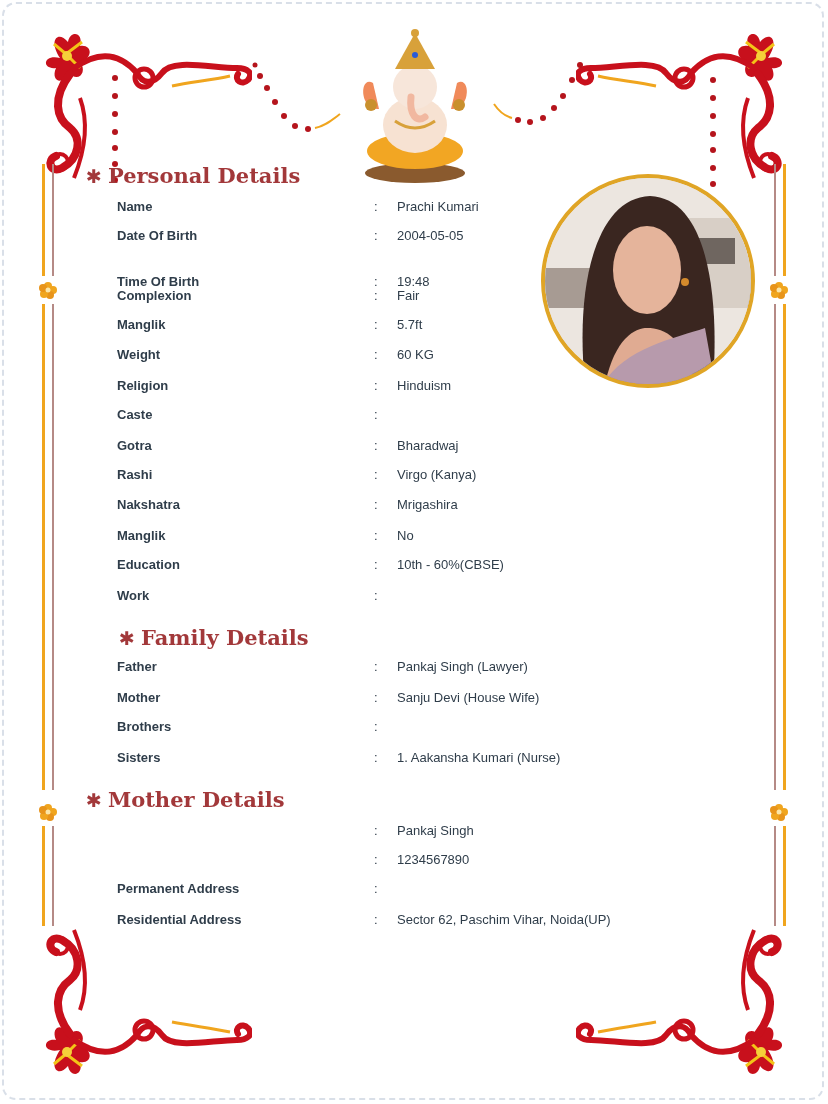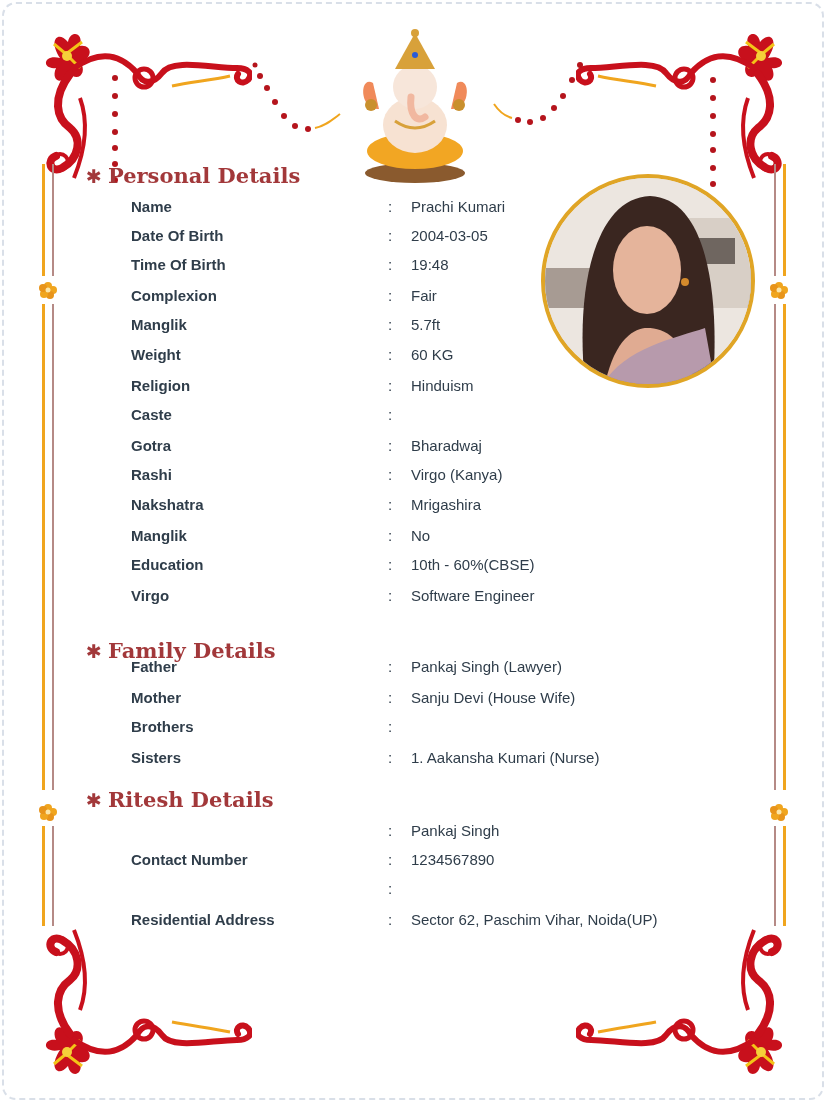--- a/index.html
+++ b/index.html
@@ -19,21 +19,21 @@
     .photo {
       position: absolute; left: 541px; top: 174px; width: 214px; height: 214px;
       border-radius: 50%; border: 4px solid #e0a526; box-sizing: border-box; overflow: hidden;
       background: #e9e2da;
     }
     .section-title {
       position: absolute; left: 86px; font-family: "DejaVu Serif", "Liberation Serif", serif;
       font-weight: bold; font-size: 21px; color: #a2383a; letter-spacing: 0px; white-space: nowrap;
     }
     .section-title .star { font-family: "DejaVu Sans", sans-serif; margin-right: 6px; font-size: 19px; }
-    .row { position: absolute; left: 117px; height: 26px; width: 640px; font-size: 15px; line-height: 26px; color: #2f3d4a; white-space: nowrap; margin-left: 14px; }
+    .row { position: absolute; left: 117px; height: 26px; width: 640px; font-size: 13px; line-height: 26px; color: #2f3d4a; white-space: nowrap; }
     .row .lbl { position: absolute; left: 0; font-weight: bold; }
     .row .colon { position: absolute; left: 257px; }
     .row .val { position: absolute; left: 280px; }
   </style>
 </head>
 <body>
 
 <div class="card">
 </div>
 
@@ -177,23 +177,23 @@
 <div class="section-title" style="top:163px;"><span class="star">✱</span><span>Personal Details</span></div>
 
 <div class="row" style="top:194px;">
     <span class="lbl">Name</span>
     <span class="colon">:</span>
     <span class="val">Prachi Kumari</span>
   </div>
 <div class="row" style="top:223px;">
     <span class="lbl">Date Of Birth</span>
     <span class="colon">:</span>
-    <span class="val">2004-03-05</span>
-  </div>
-<div class="row" style="top:252px;">
+    <span class="val">2004-05-05</span>
+  </div>
+<div class="row" style="top:269px;">
     <span class="lbl">Time Of Birth</span>
     <span class="colon">:</span>
     <span class="val">19:48</span>
   </div>
 <div class="row" style="top:283px;">
     <span class="lbl">Complexion</span>
     <span class="colon">:</span>
     <span class="val">Fair</span>
   </div>
 <div class="row" style="top:312px;">
@@ -234,26 +234,25 @@
     <span class="lbl">Manglik</span>
     <span class="colon">:</span>
     <span class="val">No</span>
   </div>
 <div class="row" style="top:552px;">
     <span class="lbl">Education</span>
     <span class="colon">:</span>
     <span class="val">10th - 60%(CBSE)</span>
   </div>
 <div class="row" style="top:583px;">
-    <span class="lbl">Virgo</span>
-    <span class="colon">:</span>
-    <span class="val">Software Engineer</span>
-  </div>
-
-<div class="section-title" style="top:638px;"><span class="star">✱</span><span>Family Details</span></div>
+    <span class="lbl">Work</span>
+    <span class="colon">:</span>
+  </div>
+
+<div class="section-title" style="top:625px;margin-left:33px;"><span class="star">✱</span><span>Family Details</span></div>
 
 <div class="row" style="top:654px;">
     <span class="lbl">Father</span>
     <span class="colon">:</span>
     <span class="val">Pankaj Singh (Lawyer)</span>
   </div>
 <div class="row" style="top:685px;">
     <span class="lbl">Mother</span>
     <span class="colon">:</span>
     <span class="val">Sanju Devi (House Wife)</span>
@@ -261,31 +260,31 @@
 <div class="row" style="top:714px;">
     <span class="lbl">Brothers</span>
     <span class="colon">:</span>
   </div>
 <div class="row" style="top:745px;">
     <span class="lbl">Sisters</span>
     <span class="colon">:</span>
     <span class="val">1. Aakansha Kumari (Nurse)</span>
   </div>
 
-<div class="section-title" style="top:787px;"><span class="star">✱</span><span>Ritesh Details</span></div>
+<div class="section-title" style="top:787px;"><span class="star">✱</span><span>Mother Details</span></div>
 
 <div class="row" style="top:818px;">
     <span class="colon">:</span>
     <span class="val">Pankaj Singh</span>
   </div>
 <div class="row" style="top:847px;">
-    <span class="lbl">Contact Number</span>
     <span class="colon">:</span>
     <span class="val">1234567890</span>
   </div>
 <div class="row" style="top:876px;">
+    <span class="lbl">Permanent Address</span>
     <span class="colon">:</span>
   </div>
 <div class="row" style="top:907px;">
     <span class="lbl">Residential Address</span>
     <span class="colon">:</span>
     <span class="val">Sector 62, Paschim Vihar, Noida(UP)</span>
   </div>
 
 </body></html>

